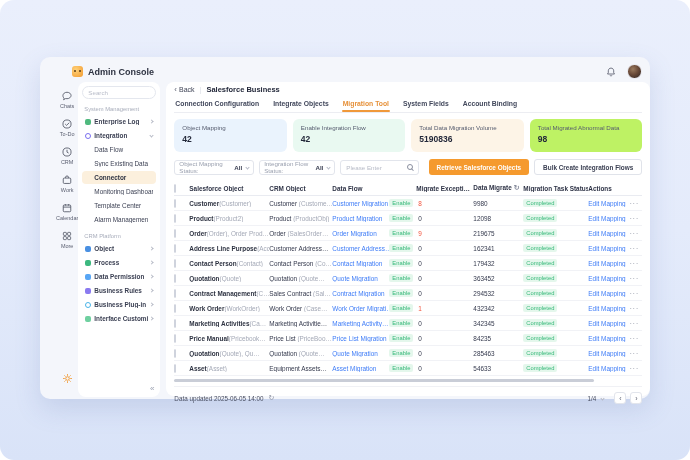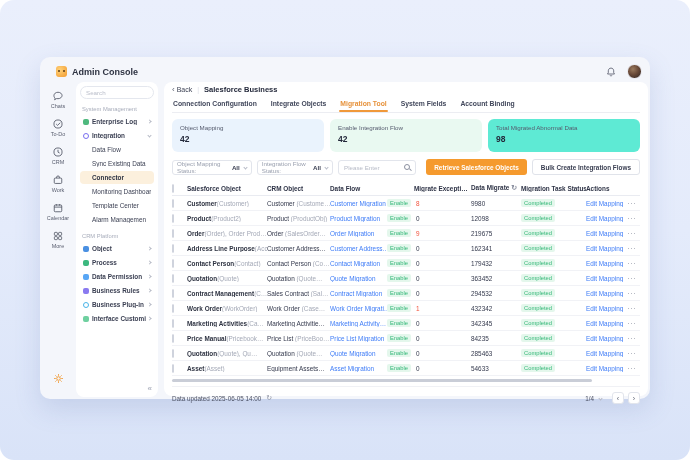--- a/index.html
+++ b/index.html
@@ -2,21 +2,21 @@
 <html><head>
 <meta charset="utf-8">
 <style>
   * { margin:0; padding:0; box-sizing:border-box; }
   body { font-family:"Liberation Sans", sans-serif; background:#fff; width:690px; height:460px; }
   .canvas { position:relative; width:690px; height:460px; border-radius:14px; overflow:hidden;
             background:linear-gradient(180deg,#eaeffc 0%,#e4ebfb 50%,#d9e3f8 100%); }
 
   
   .window { position:absolute; left:40px; top:57px; width:610px; height:342px;
-            background:#f4f6fb; border-radius:10px; box-shadow:0 10px 26px rgba(90,110,170,.18); }
+            background:#f4f6fb; border-radius:10px; box-shadow:0 10px 26px rgba(90,110,170,.18);padding-left:16px; }
   .win-header { height:25px; display:flex; align-items:center; padding:4px 8px 0 16px; }
   .logo { width:11px; height:11px; border-radius:3px; background:radial-gradient(circle at 35% 35%,#ffd27a,#f29a2e);
           position:relative; margin-right:5px; }
   .logo:before { content:""; position:absolute; left:2px; top:4px; width:2px; height:2px; border-radius:50%; background:#5a3b14; }
   .logo:after  { content:""; position:absolute; right:2px; top:4px; width:2px; height:2px; border-radius:50%; background:#5a3b14; }
   .win-title { font-size:9px; font-weight:bold; color:#2e3342; }
   .win-header .spacer { flex:1; }
   .bell { width:12px; height:12px; margin-right:10px; }
   .avatar { width:15px; height:15px; border-radius:50%;
             background:radial-gradient(circle at 38% 32%,#9a7a5e 0%,#6a4a38 45%,#2c2220 100%); border:1px solid #e8e8ee; }
@@ -272,21 +272,25 @@
 
         <div class="stats" id="stats">
             <div class="stat-card" style="background: rgb(234, 243, 253);">
               <div class="stat-label">Object Mapping</div>
               <div class="stat-value">42</div>
             </div>
             <div class="stat-card" style="background: rgb(233, 249, 241);">
               <div class="stat-label">Enable Integration Flow</div>
               <div class="stat-value">42</div>
             </div>
-            <div class="stat-card" style="background: #5eead4;">
+            <div class="stat-card" style="background: rgb(253, 244, 231);">
+              <div class="stat-label">Total Data Migration Volume</div>
+              <div class="stat-value">5190836</div>
+            </div>
+            <div class="stat-card" style="background: #bef264;">
               <div class="stat-label">Total Migrated Abnormal Data</div>
               <div class="stat-value">98</div>
             </div>
           </div>
 
         <div class="filters">
           <div class="f-select s1">
             <span>Object Mapping Status:</span>
             <b>All</b>
             <span class="chev down"></span>

